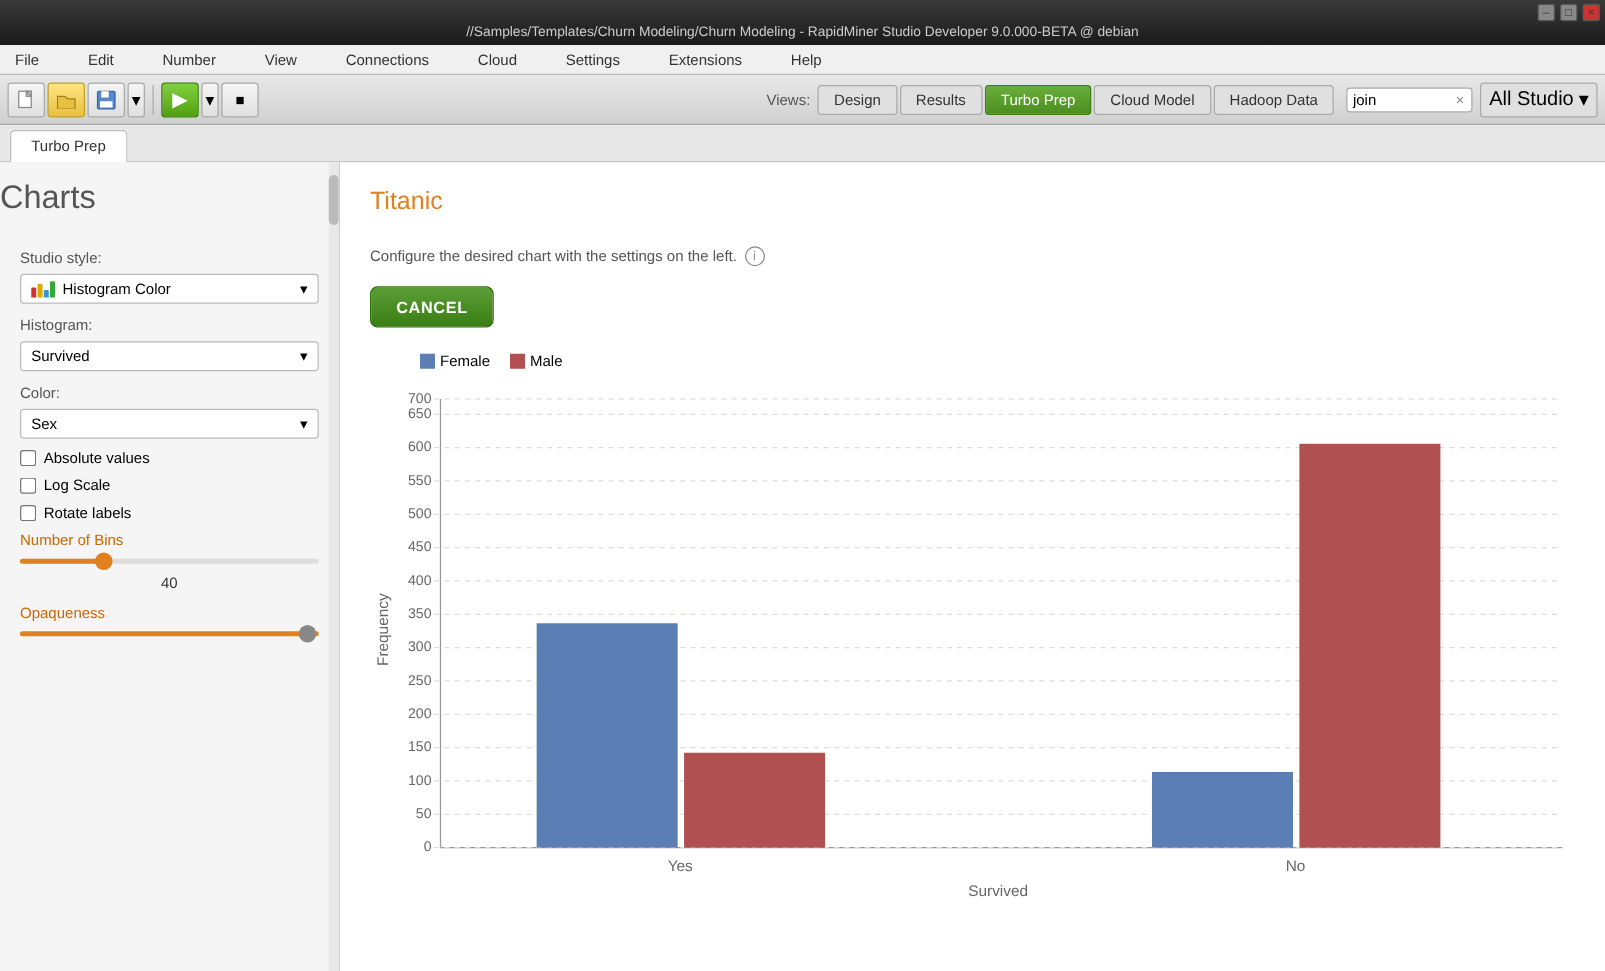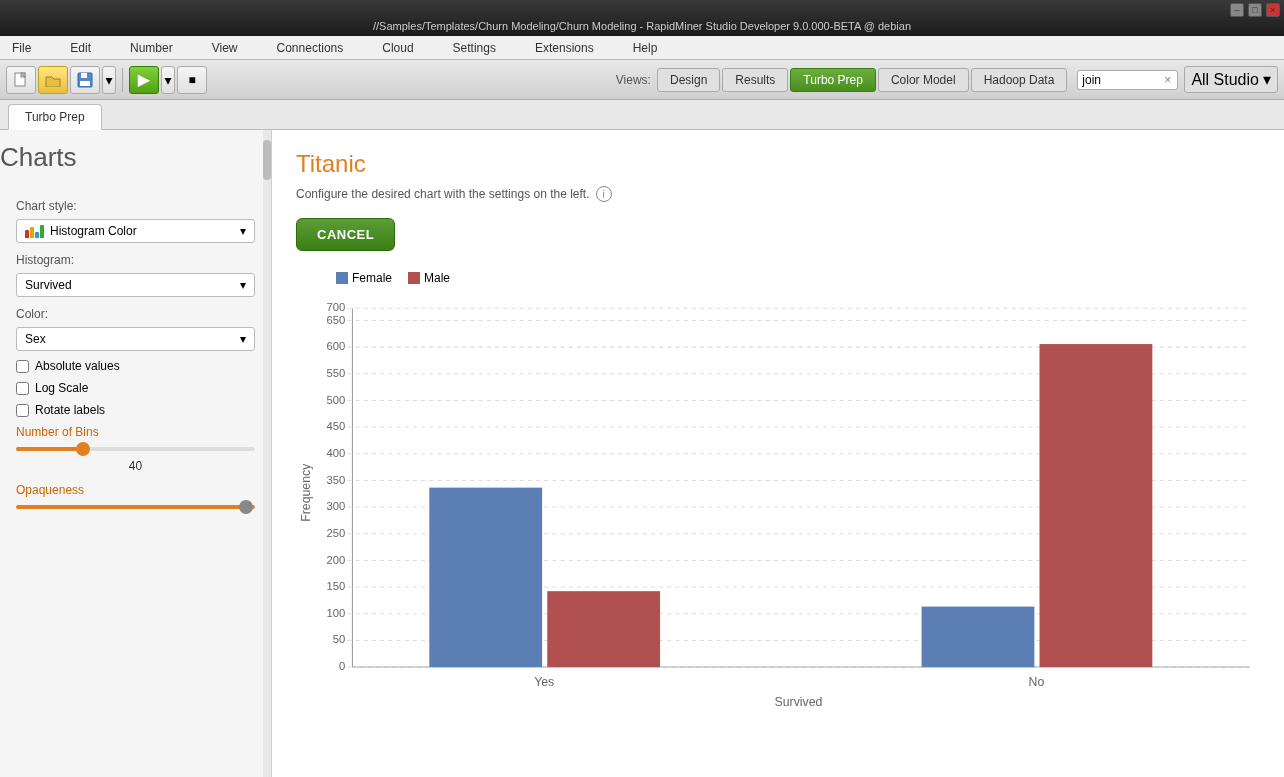--- a/index.html
+++ b/index.html
@@ -265,24 +265,24 @@
     }
 
     
     .right-panel {
       flex: 1;
       background: white;
       padding: 20px 24px;
       overflow: auto;
     }
     .chart-title {
-      font-size: 24px;
+      font-size: 20px;
       color: #e08020;
       font-weight: normal;
-      margin-bottom: 8px;
+      margin-bottom: 24px;
     }
     .chart-subtitle {
       font-size: 12px;
       color: #555;
       margin-bottom: 16px;
       display: flex;
       align-items: center;
       gap: 6px;
     }
     .info-icon {
@@ -407,21 +407,21 @@
   <div class="toolbar-separator"></div>
   <div class="toolbar-btn" style="background: linear-gradient(to bottom, #80d040, #50a010); border-color: #308000; color: white; font-size: 16px;">▶</div>
   <div class="toolbar-btn" style="width: 14px;">▾</div>
   <div class="toolbar-btn" style="font-size: 12px;">■</div>
 
   <div class="toolbar-views">
     <span class="views-label">Views:</span>
     <div class="view-tab">Design</div>
     <div class="view-tab">Results</div>
     <div class="view-tab active">Turbo Prep</div>
-    <div class="view-tab">Color Model</div>
+    <div class="view-tab">Cloud Model</div>
     <div class="view-tab">Hadoop Data</div>
     <div class="search-box">
       <input class="search-input" type="text" value="join" style="">
       <span class="search-clear">×</span>
     </div>
     <div class="studio-dropdown">
       <span>All Studio</span>
       <span>▾</span>
     </div>
   </div>
@@ -430,21 +430,21 @@
 <div class="tab-bar">
   <div class="tab active">Turbo Prep</div>
 </div>
 
 <div class="main-content">
 
   <div class="left-panel">
     <div class="panel-title">Charts</div>
     <div class="panel-content">
 
-      <div class="section-label">Chart style:</div>
+      <div class="section-label">Studio style:</div>
       <div class="dropdown-select">
         <div class="dropdown-select-inner">
           <div class="histogram-icon">
             <div class="hbar" style="height: 8px; background: #cc3333;"></div>
             <div class="hbar" style="height: 11px; background: #ddaa00;"></div>
             <div class="hbar" style="height: 6px; background: #3399cc;"></div>
             <div class="hbar" style="height: 13px; background: #33aa33;"></div>
           </div>
           <span>Histogram Color</span>
         </div>

